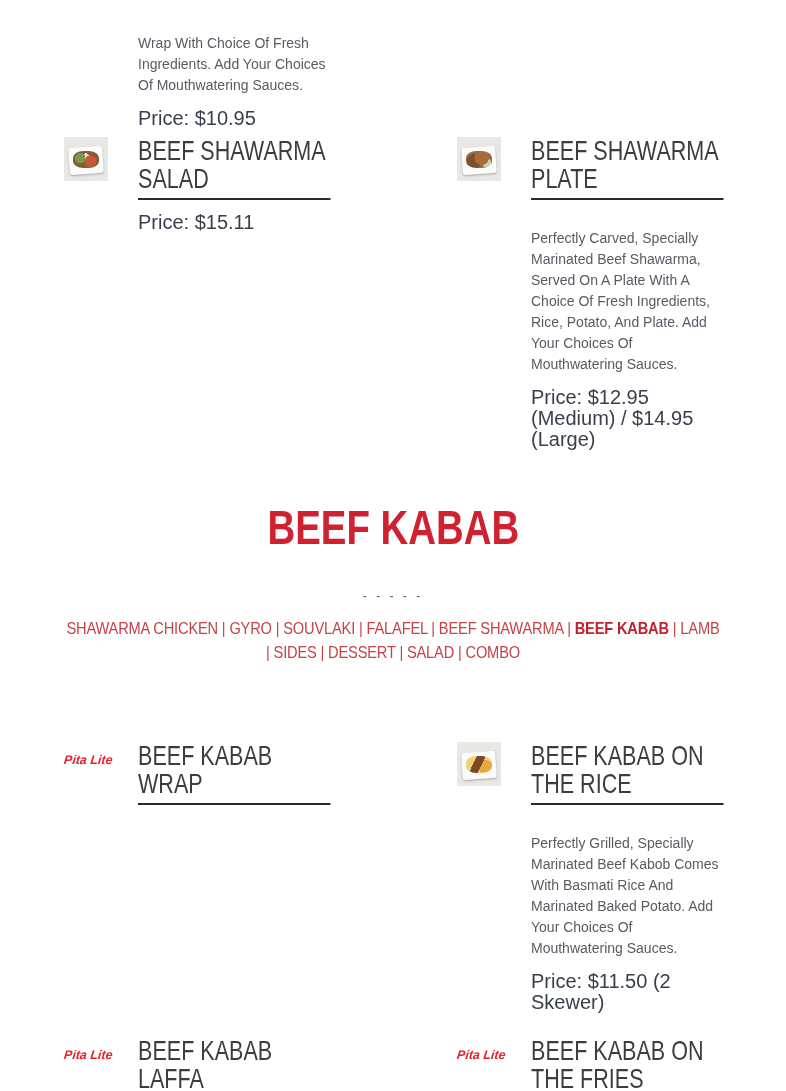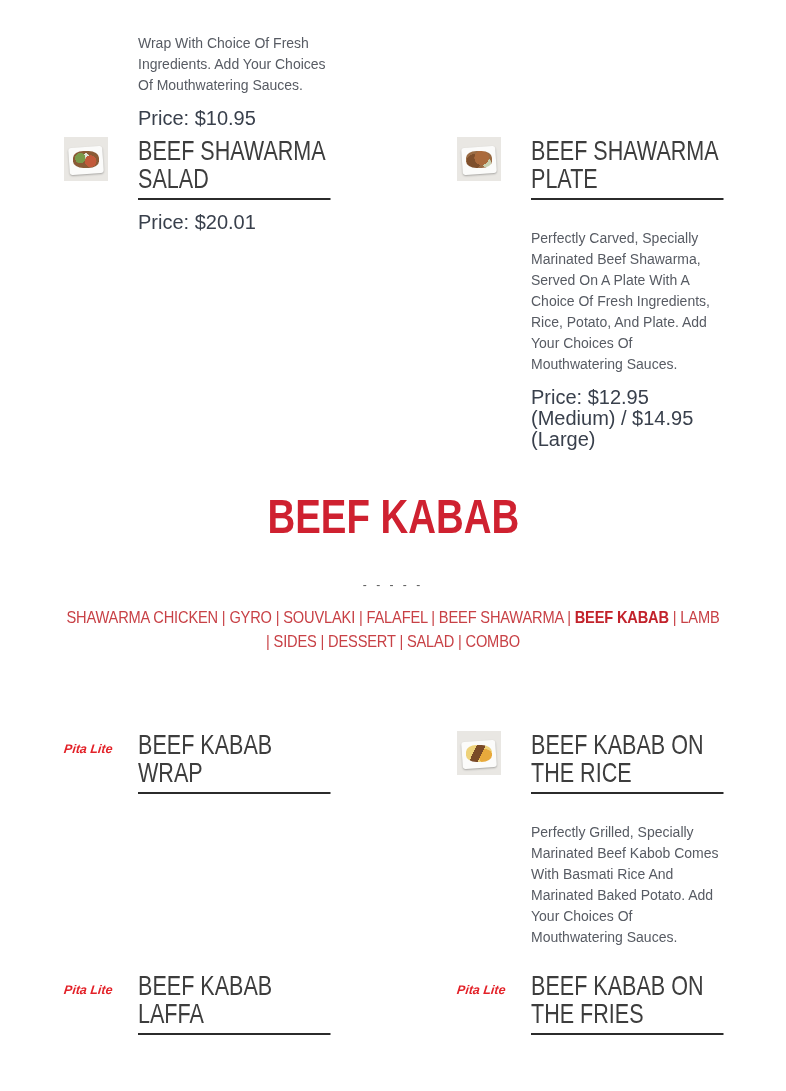--- a/index.html
+++ b/index.html
@@ -21,21 +21,21 @@
     margin:0;font-size:28px;line-height:28px;font-weight:400;color:#3d3d3d;
     padding-bottom:5px;border-bottom:2px solid #2b2b2b;letter-spacing:0;
   }
   .desc{margin:0;font-size:14px;line-height:21px;color:#575b63;}
   .item .desc{margin-top:28px;}
   .price{margin:12px 0 0 0;font-size:20px;line-height:21px;color:#39404c;}
 
   
   .row-a{padding-top:5px;}
   .row-b{margin-top:8px;}
-  .section-head{margin-top:41px;text-align:center;}
+  .section-head{margin-top:52px;text-align:center;}
   .section-title{margin:0;line-height:52px;}
   .section-title span{
     display:inline-block;transform:scaleX(0.8);transform-origin:center top;
     font-size:48px;font-weight:700;color:#cf2130;letter-spacing:0;
   }
   .divider{margin-top:30px;font-size:12px;line-height:14px;color:#5a5a5a;letter-spacing:3px;}
   .cat-nav{
     margin-top:14px;width:764px;margin-left:-53px;
     transform:scaleX(0.861);transform-origin:center top;
     text-align:center;font-size:17px;line-height:24px;color:#c84146;letter-spacing:-0.2px;
@@ -103,21 +103,21 @@
   <div class="row row-b">
     <div class="item">
       <div class="media photo">
         <div class="plate"></div>
           <div class="food food-salad"></div>
       </div>
       <div class="body">
         <div class="title-scale">
           <h3 class="item-title">BEEF SHAWARMA SALAD</h3>
         </div>
-        <p class="price">Price: $20.01</p>
+        <p class="price">Price: $15.11</p>
       </div>
     </div>
     <div class="item">
       <div class="media photo">
         <div class="plate"></div>
           <div class="food food-meat"></div>
       </div>
       <div class="body">
         <div class="title-scale">
           <h3 class="item-title">BEEF SHAWARMA PLATE</h3>
@@ -160,20 +160,21 @@
     <div class="item">
       <div class="media photo">
         <div class="plate"></div>
           <div class="food food-rice"></div>
       </div>
       <div class="body">
         <div class="title-scale">
           <h3 class="item-title">BEEF KABAB ON THE RICE</h3>
         </div>
         <p class="desc">Perfectly Grilled, Specially Marinated Beef Kabob Comes With Basmati Rice And Marinated Baked Potato. Add Your Choices Of Mouthwatering Sauces.</p>
+        <p class="price">Price: $11.50 (2 Skewer)</p>
       </div>
     </div>
   </div>
 
   <div class="row row-d">
     <div class="item">
       <div class="media logo-media">
         <span class="pita-logo">Pita Lite</span>
       </div>
       <div class="body">

